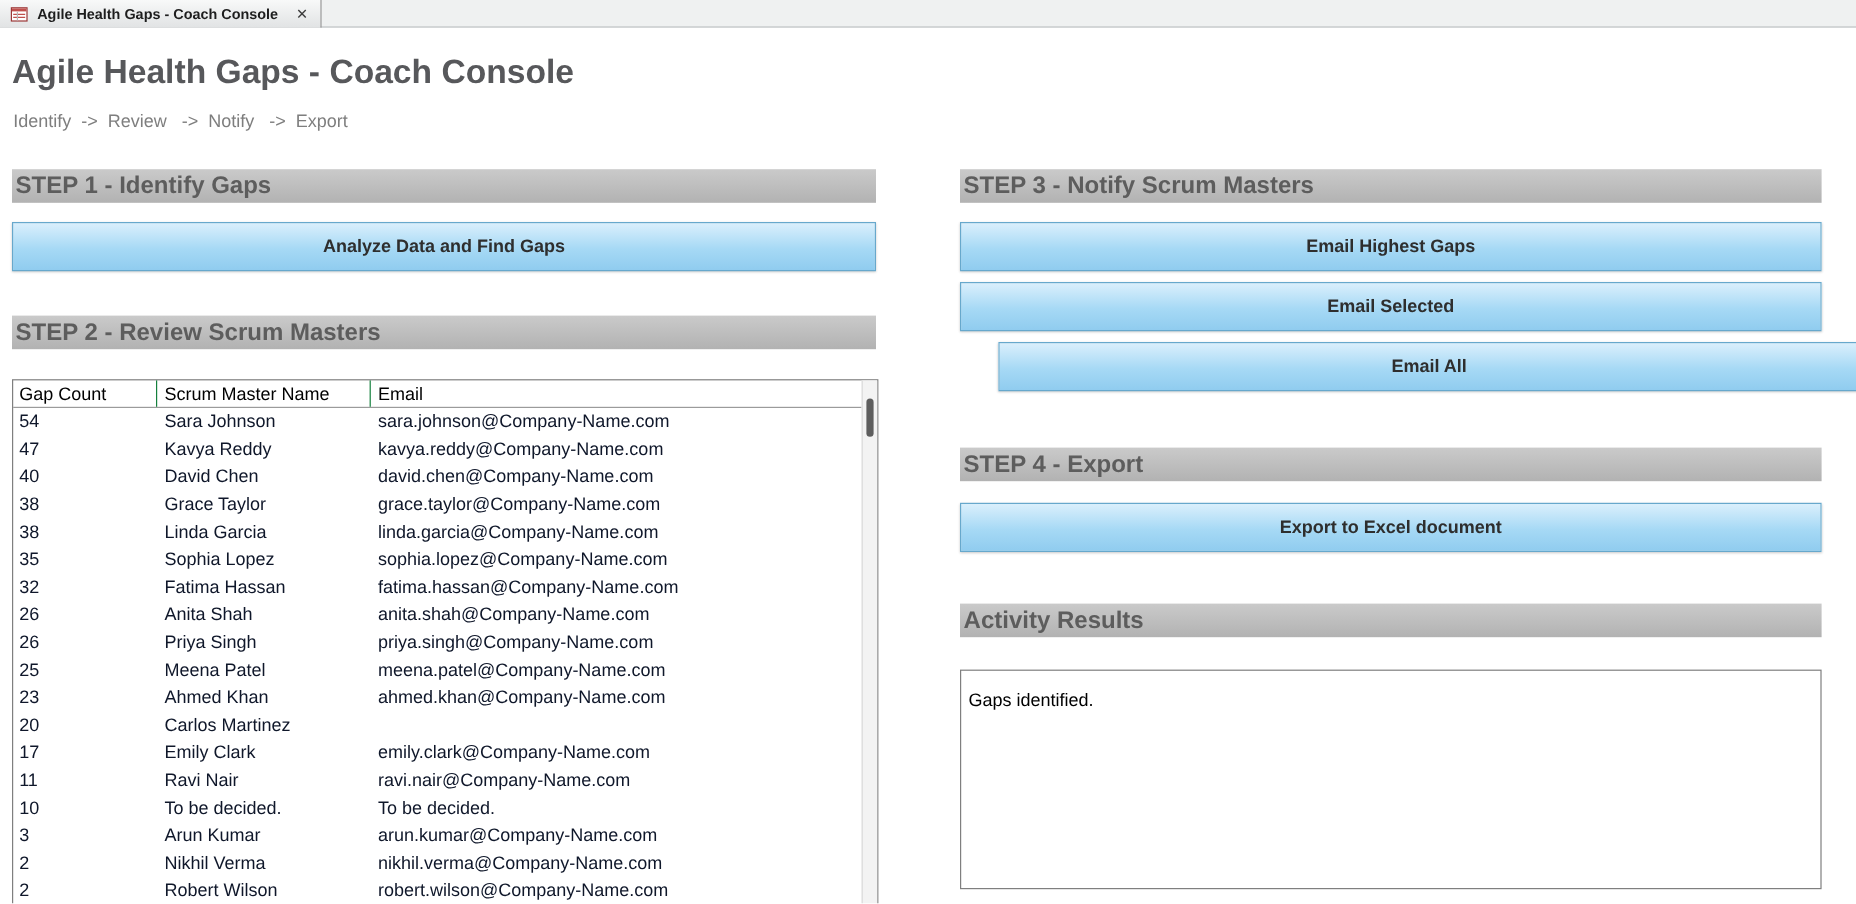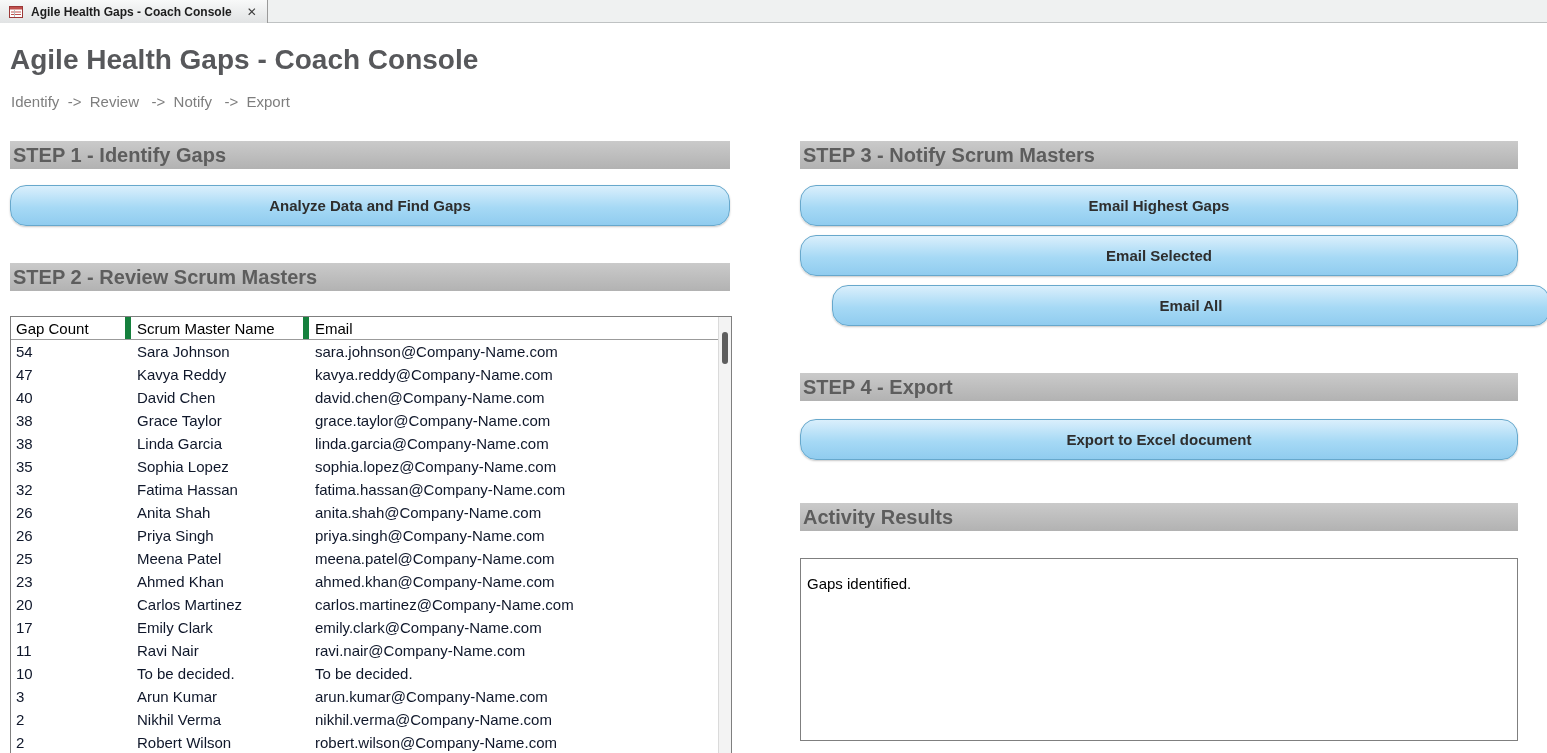--- a/index.html
+++ b/index.html
@@ -43,21 +43,21 @@
   }
   #bar-step1    { left:10px;  top:141px; width:720px; }
   #bar-step2    { left:10px;  top:263px; width:720px; }
   #bar-step3    { left:800px; top:141px; width:718px; }
   #bar-step4    { left:800px; top:373px; width:718px; }
   #bar-activity { left:800px; top:503px; width:718px; }
 
   
   .btn {
     position:absolute; height:41px;
-    border:1px solid #67a8cc; border-radius:16px;
+    border:1px solid #67a8cc; border-radius:0;
     background:linear-gradient(#daeffc, #a6d9f5 55%, #90ccef);
     font-family:inherit; font-size:15px; font-weight:bold; color:#2e2e2e;
     cursor:pointer; box-shadow:0 1px 2px rgba(0,0,0,0.22);
   }
   #btn-analyze    { left:10px;  top:185px; width:720px; }
   #btn-email-high { left:800px; top:185px; width:718px; }
   #btn-email-sel  { left:800px; top:235px; width:718px; }
   #btn-email-all  { left:800px; top:285px; width:718px;margin-left:32px; }
   #btn-export     { left:800px; top:419px; width:718px; }
 
@@ -65,21 +65,21 @@
   .listbox {
     position:absolute; left:10px; top:316px; width:722px; height:470px;
     border:1px solid #7f7f7f; background:#fff;
   }
   .lb-header {
     display:flex; height:23px; line-height:23px;
     font-size:15px; color:#000;
     border-bottom:1px solid #9b9b9b; margin-right:13px;
     white-space:nowrap;
   }
-  .lb-header .c1, .lb-header .c2 { border-right:6px solid #15803d; }
+  .lb-header .c1, .lb-header .c2 { border-right:1px solid #15803d; }
   .c1 { width:120px; padding-left:5px; }
   .c2 { width:178px; padding-left:6px; }
   .c3 { flex:1; padding-left:6px; }
   .lb-body { margin-right:13px; overflow:hidden; }
   .lb-row {
     display:flex; height:23px; line-height:23px;
     font-size:15px; color:#0f172a; white-space:nowrap; cursor:default;
   }
   .scrollbar {
     position:absolute; top:0; right:0; bottom:0; width:13px;
@@ -196,21 +196,20 @@
 
         <div class="lb-row">
           <span class="c1">23</span>
           <span class="c2">Ahmed Khan</span>
           <span class="c3">ahmed.khan@Company-Name.com</span>
         </div>
 
         <div class="lb-row">
           <span class="c1">20</span>
           <span class="c2">Carlos Martinez</span>
-          <span class="c3">carlos.martinez@Company-Name.com</span>
         </div>
 
         <div class="lb-row">
           <span class="c1">17</span>
           <span class="c2">Emily Clark</span>
           <span class="c3">emily.clark@Company-Name.com</span>
         </div>
 
         <div class="lb-row">
           <span class="c1">11</span>

